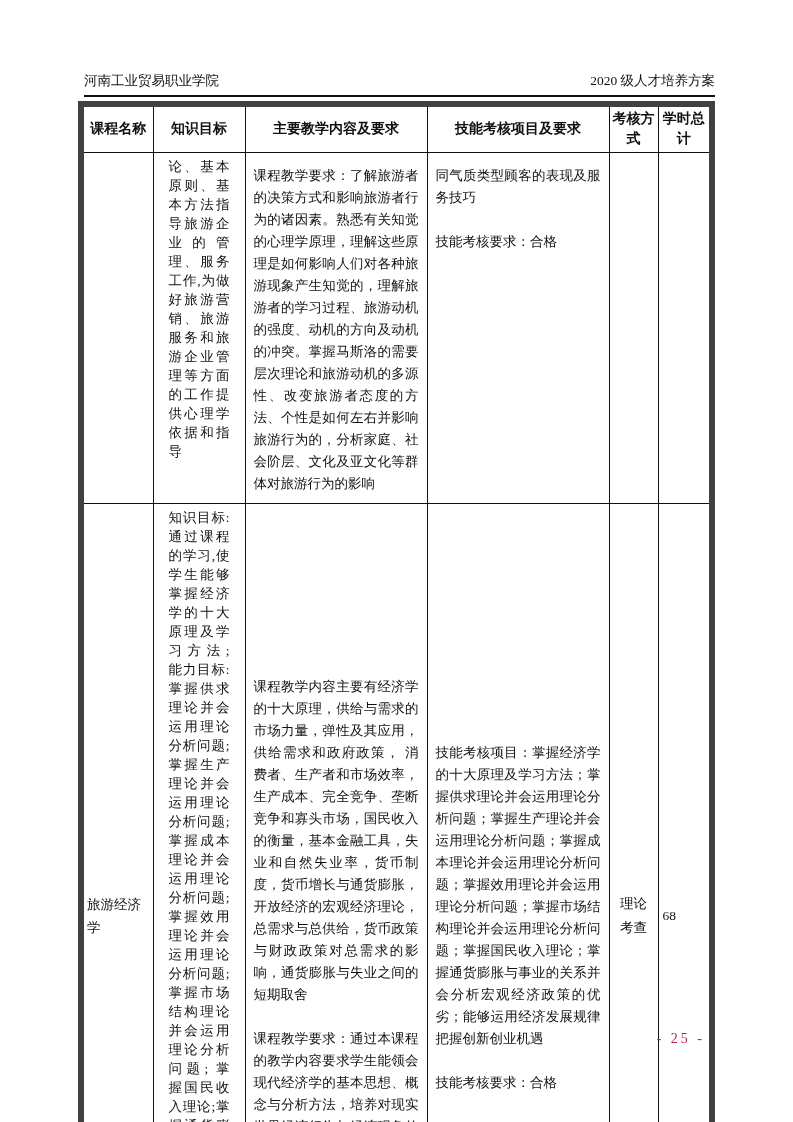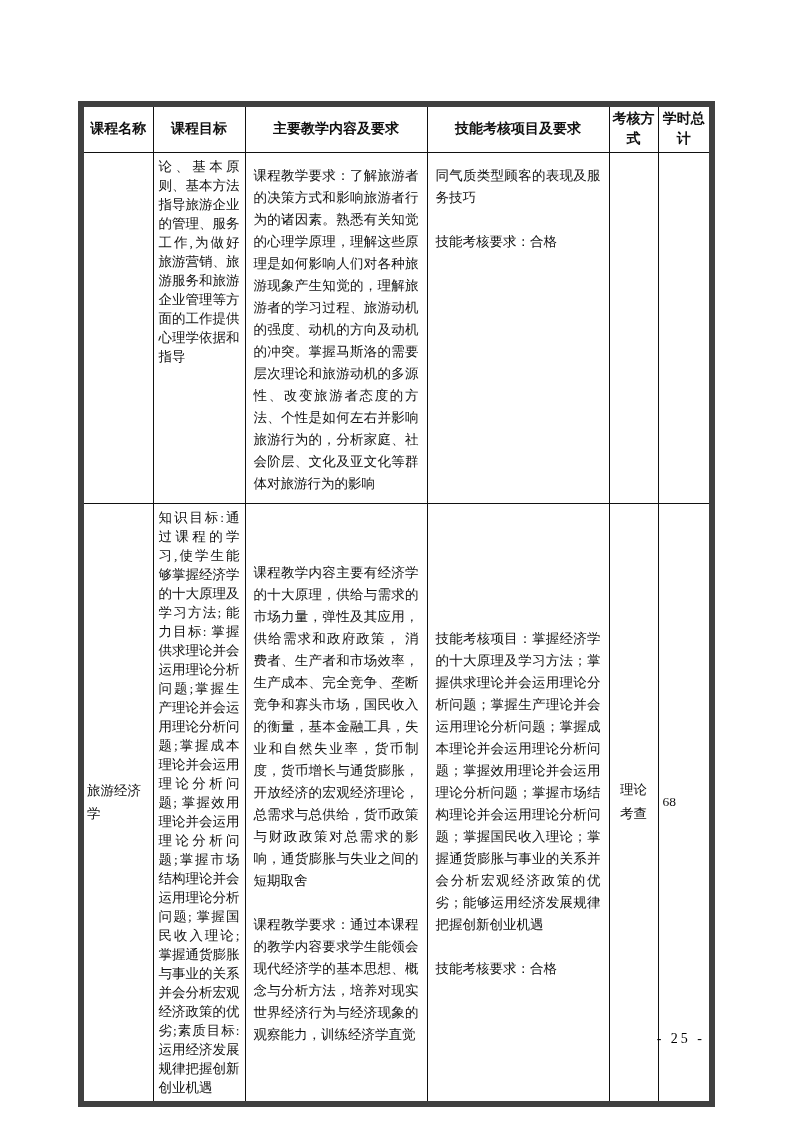--- a/index.html
+++ b/index.html
@@ -58,21 +58,21 @@
   tr.row-2 td { height: 561px; }
   .cell-name {
     vertical-align: middle;
     text-align: left;
     padding: 4px 3px;
     font-size: 13.5px;
     line-height: 23px;
   }
   .cell-objectives {
     vertical-align: top;
-    padding: 4px 5px;
+    padding: 4px 15px;
     font-size: 13.5px;
     line-height: 19px;
     text-align: justify;
   }
   .cell-text {
     padding: 8px 8px;
     font-size: 13.5px;
     line-height: 22px;
     text-align: justify;
   }
@@ -92,43 +92,47 @@
     vertical-align: middle;
     text-align: left;
     font-size: 13.5px;
     padding: 2px 4px;
   }
   .page-footer {
     position: absolute;
     top: 1031px;
     right: 88px;
     font-size: 14px;
-    color: #000000;
+    color: #be185d;
     letter-spacing: 3px;
   }
 </style>
 </head>
 <body>
 
 <div class="page">
 
+  <div class="running-header">
+    <span>河南工业贸易职业学院</span>
+    <span>2020 级人才培养方案</span>
+  </div>
 
   <table class="curriculum">
     <colgroup>
       <col class="c1">
         <col class="c2">
         <col class="c3">
         <col class="c4">
         <col class="c5">
         <col class="c6">
     </colgroup>
     <thead>
       <tr>
         <th>课程名称</th>
-        <th>课程目标</th>
+        <th>知识目标</th>
         <th>主要教学内容及要求</th>
         <th>技能考核项目及要求</th>
         <th>考核方式</th>
         <th>学时总计</th>
       </tr>
     </thead>
     <tbody>
       <tr class="row-1">
         <td class="cell-name"></td>
         <td class="cell-objectives">论、基本原则、基本方法指导旅游企业的管理、服务工作,为做好旅游营销、旅游服务和旅游企业管理等方面的工作提供心理学依据和指导</td>

